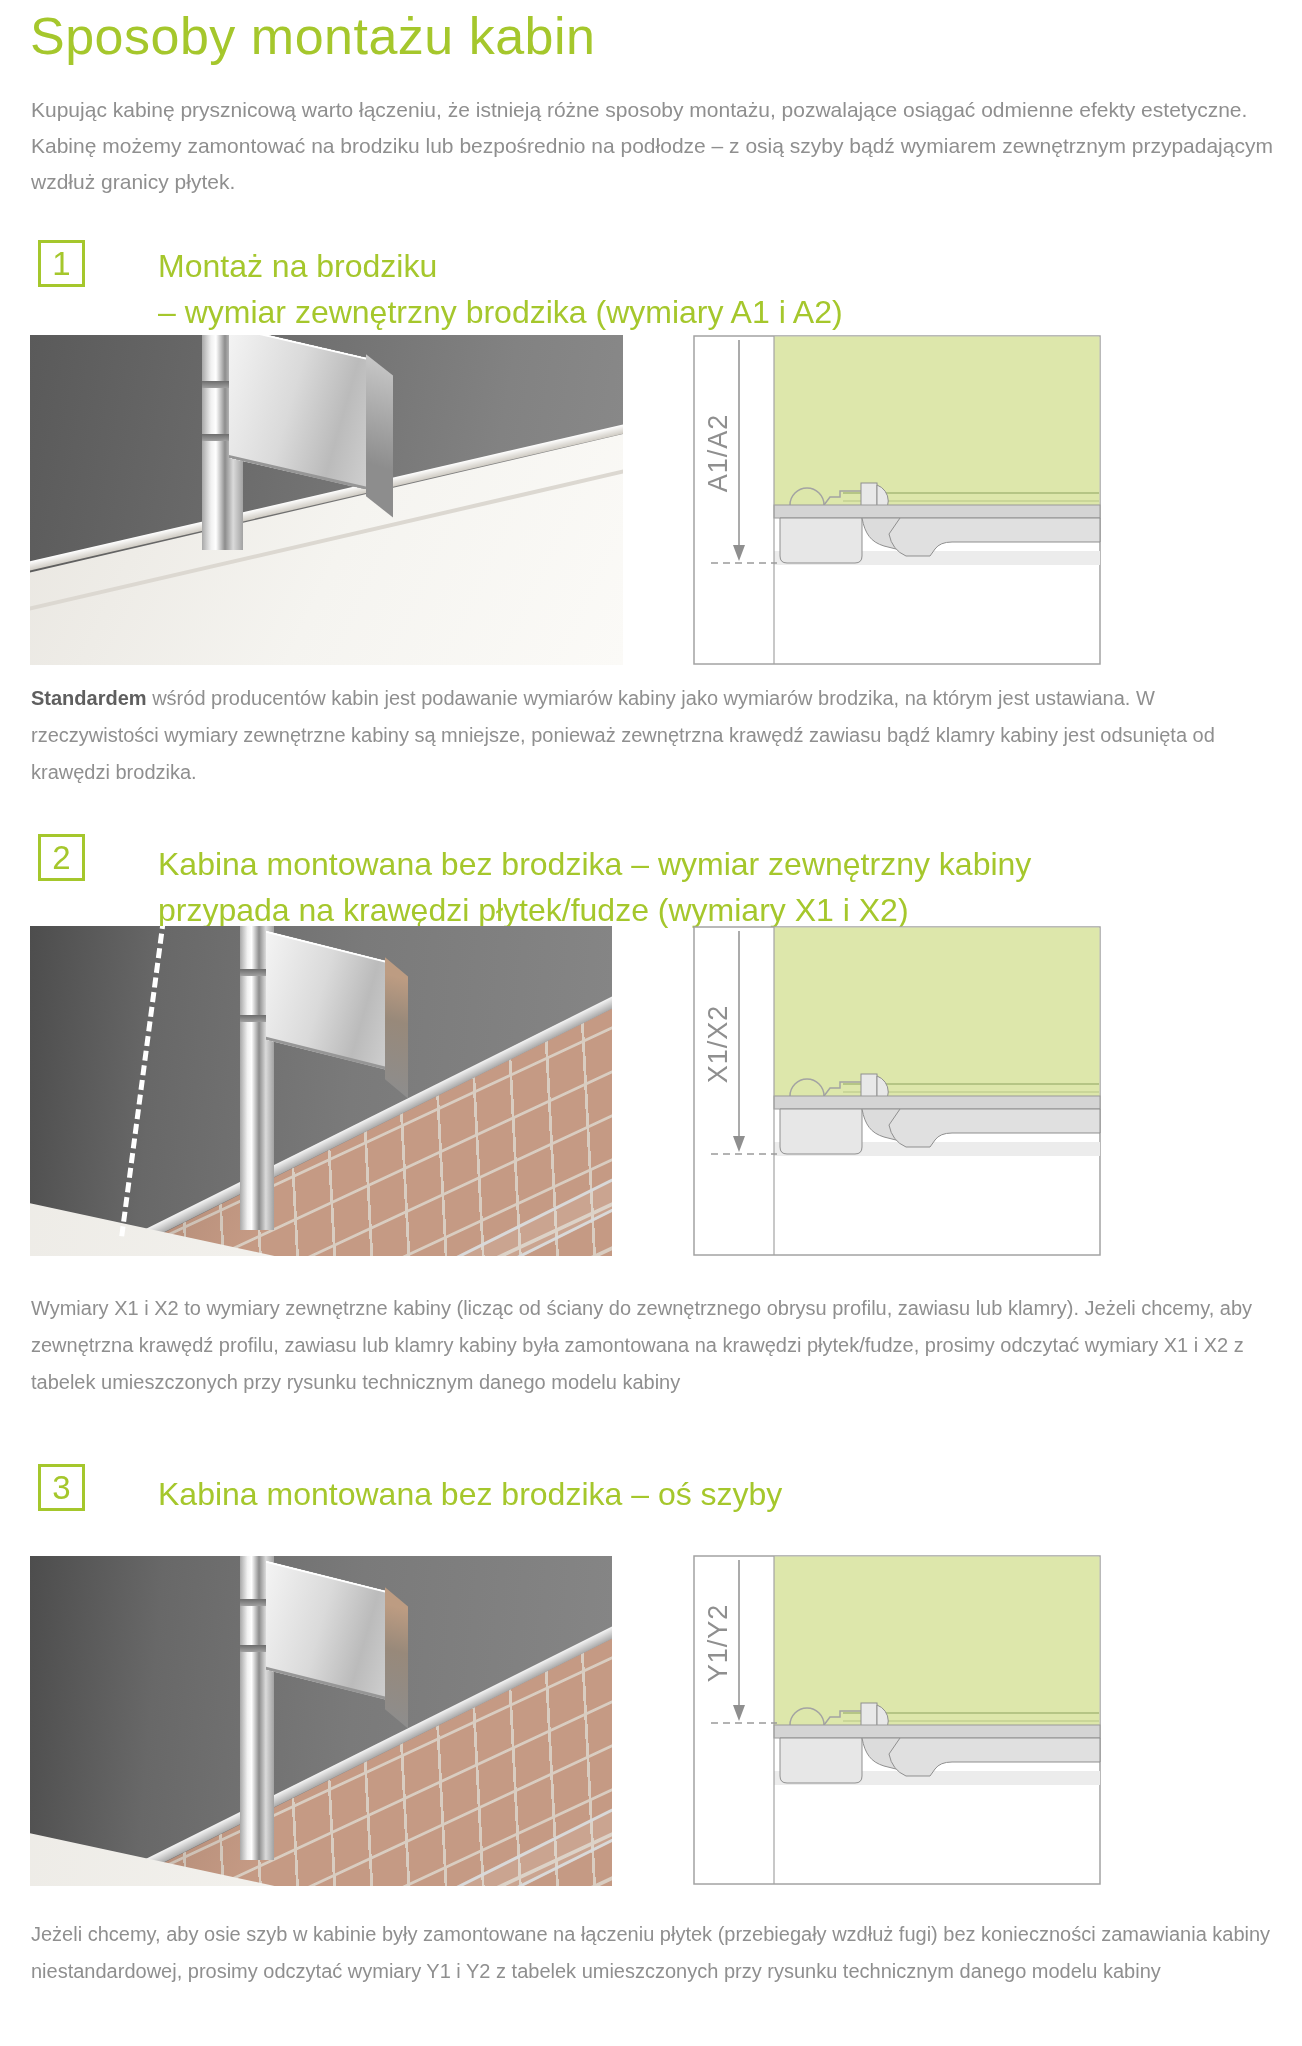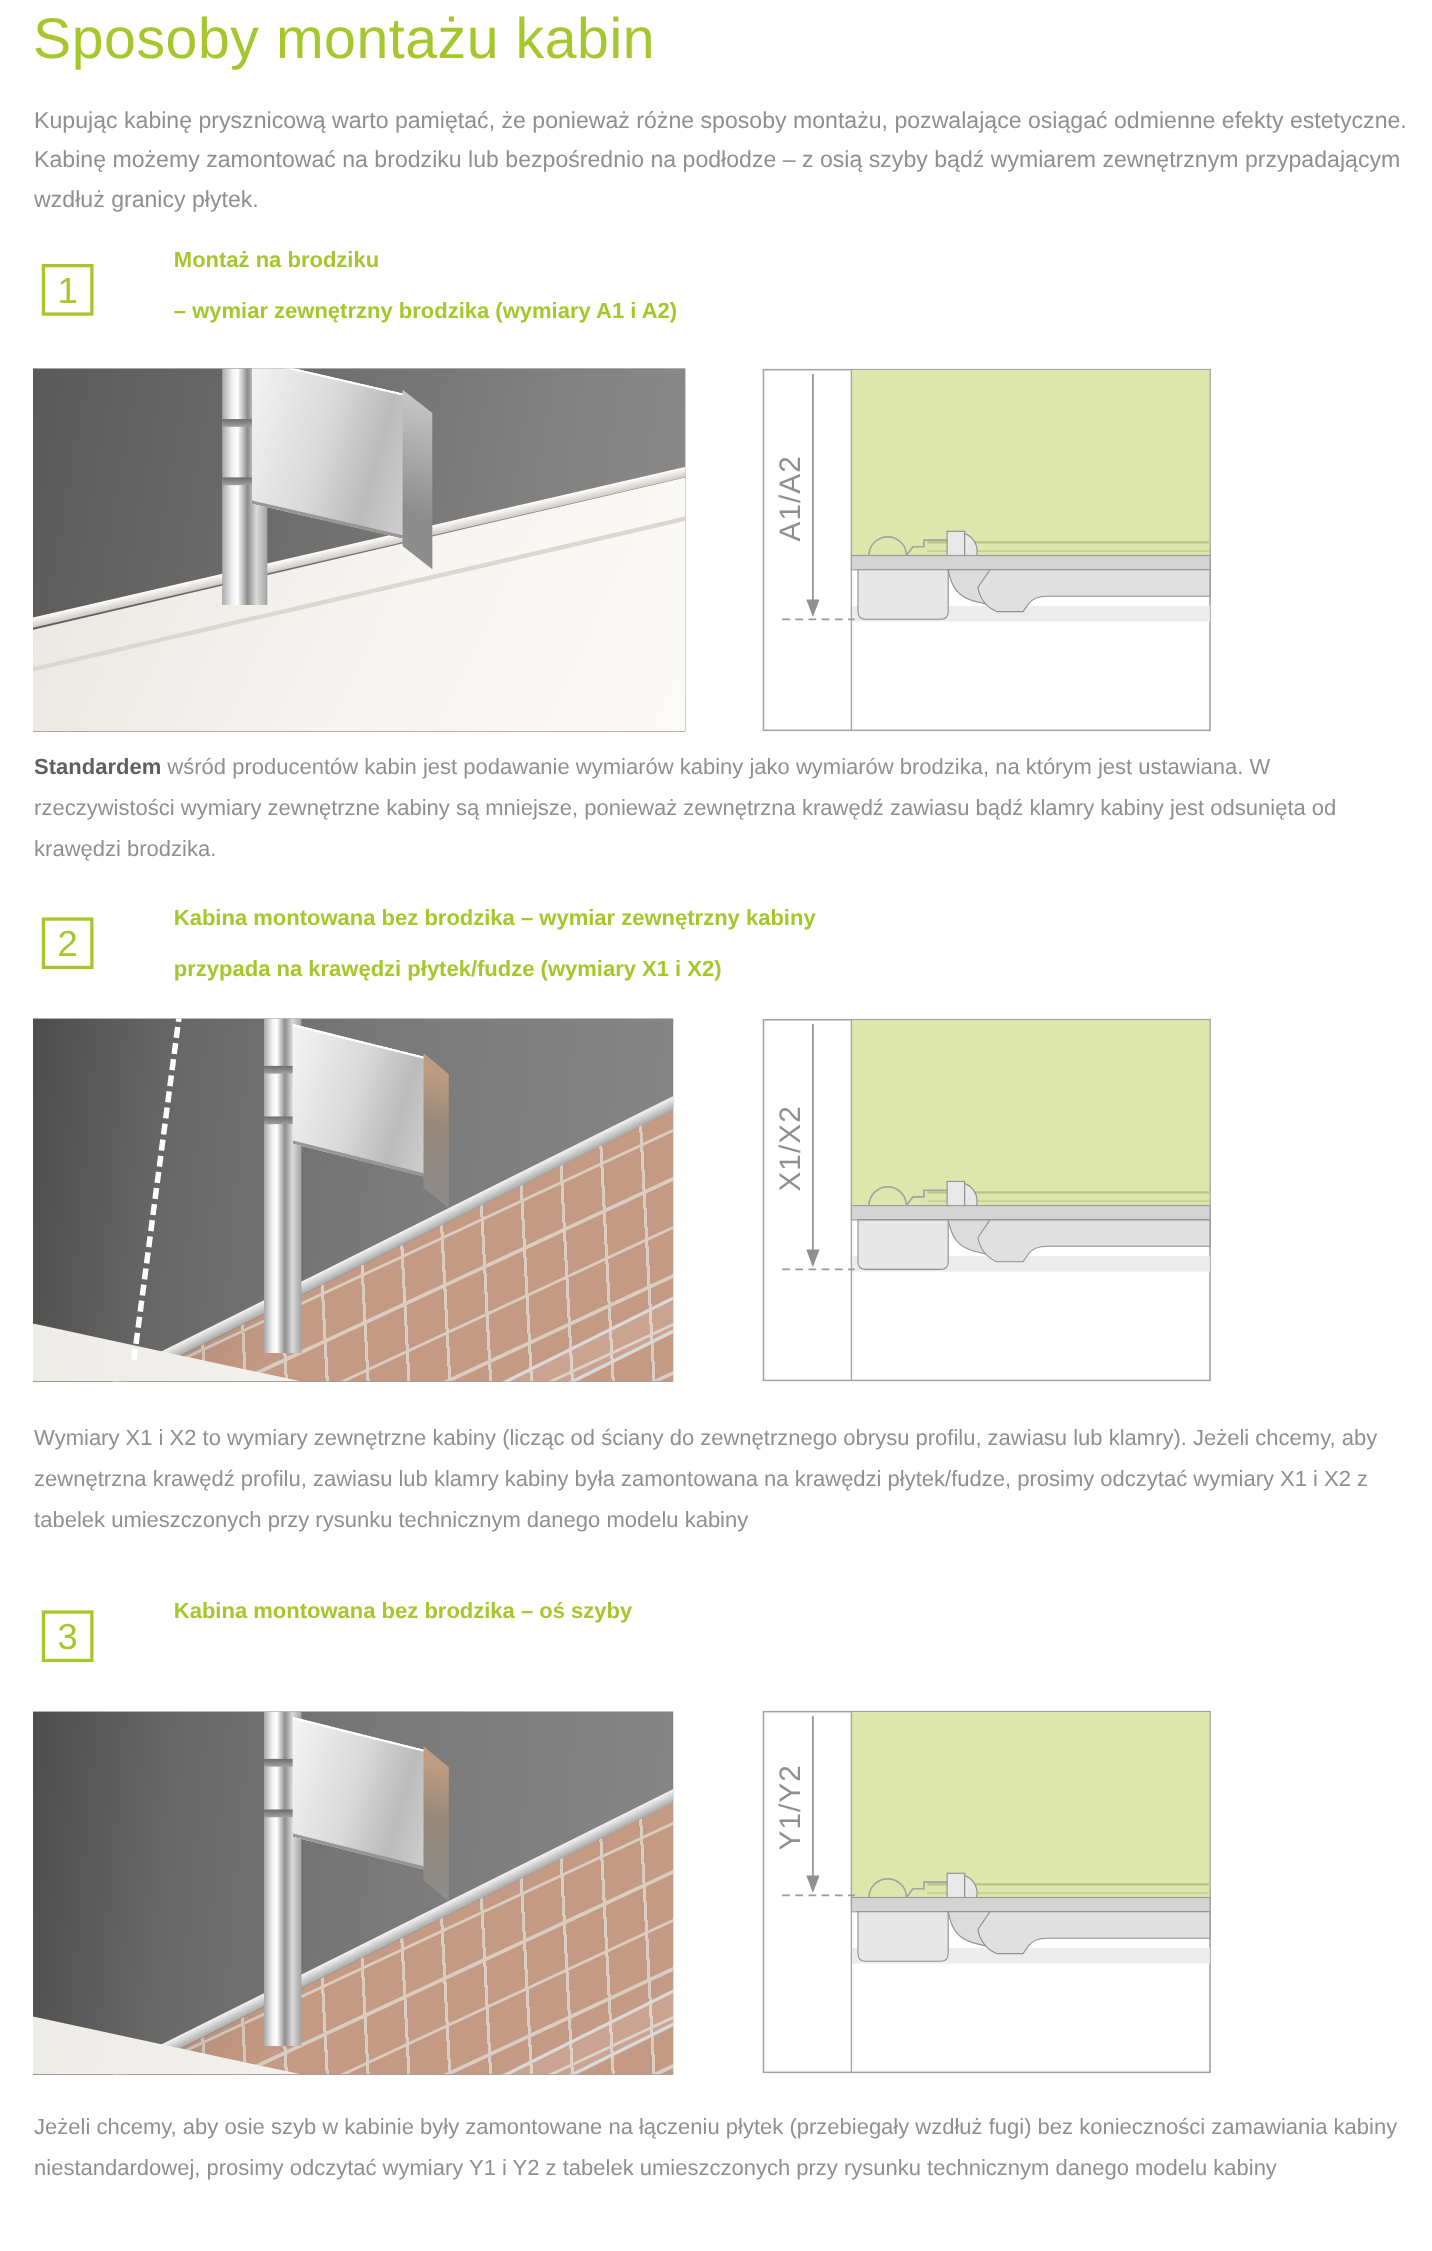--- a/index.html
+++ b/index.html
@@ -26,21 +26,21 @@
   }
   .marker{
     position:absolute;left:38px;width:47px;height:47px;
     border:3px solid var(--accent);color:var(--accent);
     font-size:33px;display:flex;align-items:center;justify-content:center;
     background:#ffffff;
   }
   .m1{top:240px}.m2{top:834px}.m3{top:1464px}
   .headline{
     position:absolute;left:158px;color:var(--accent);
-    font-size:20px;font-weight:700;white-space:nowrap;
+    font-size:32px;font-weight:400;white-space:nowrap;margin-top:22px;
   }
   .h1a{top:226px}.h1b{top:272px}
   .h2a{top:824px}.h2b{top:870px}
   .h3a{top:1454px}.h3b{top:1500px}
   .note{
     position:absolute;left:31px;width:1254px;
     font-size:20px;line-height:37px;color:var(--body);
   }
   .n1{top:680px}.n2{top:1290px}.n3{top:1916px}
   .note b{color:#5f5f5f;font-weight:bold;}
@@ -105,21 +105,21 @@
   .d1{top:335px}.d2{top:926px}.d3{top:1555px}
   .diagram svg{display:block;width:100%;height:100%;}
   .dim-label{font-family:"Liberation Sans",sans-serif;font-size:27px;fill:#8f8f8f;letter-spacing:1px;}
 </style>
 </head>
 <body>
 
 <div class="page">
 
   <div class="title">Sposoby montażu kabin</div>
-  <div class="intro">Kupując kabinę prysznicową warto pamiętać, że ponieważ różne sposoby montażu, pozwalające osiągać odmienne efekty estetyczne. Kabinę możemy zamontować na brodziku lub bezpośrednio na podłodze – z osią szyby bądź wymiarem zewnętrznym przypadającym wzdłuż granicy płytek.</div>
+  <div class="intro">Kupując kabinę prysznicową warto łączeniu, że istnieją różne sposoby montażu, pozwalające osiągać odmienne efekty estetyczne. Kabinę możemy zamontować na brodziku lub bezpośrednio na podłodze – z osią szyby bądź wymiarem zewnętrznym przypadającym wzdłuż granicy płytek.</div>
 
   <div class="marker m1">
     <span>1</span>
   </div>
   <div class="headline h1a">Montaż na brodziku</div>
   <div class="headline h1b">– wymiar zewnętrzny brodzika (wymiary A1 i A2)</div>
 
   <div class="photo p1">
     <div class="layer wall1"></div>
     <div class="layer tray1"></div>

